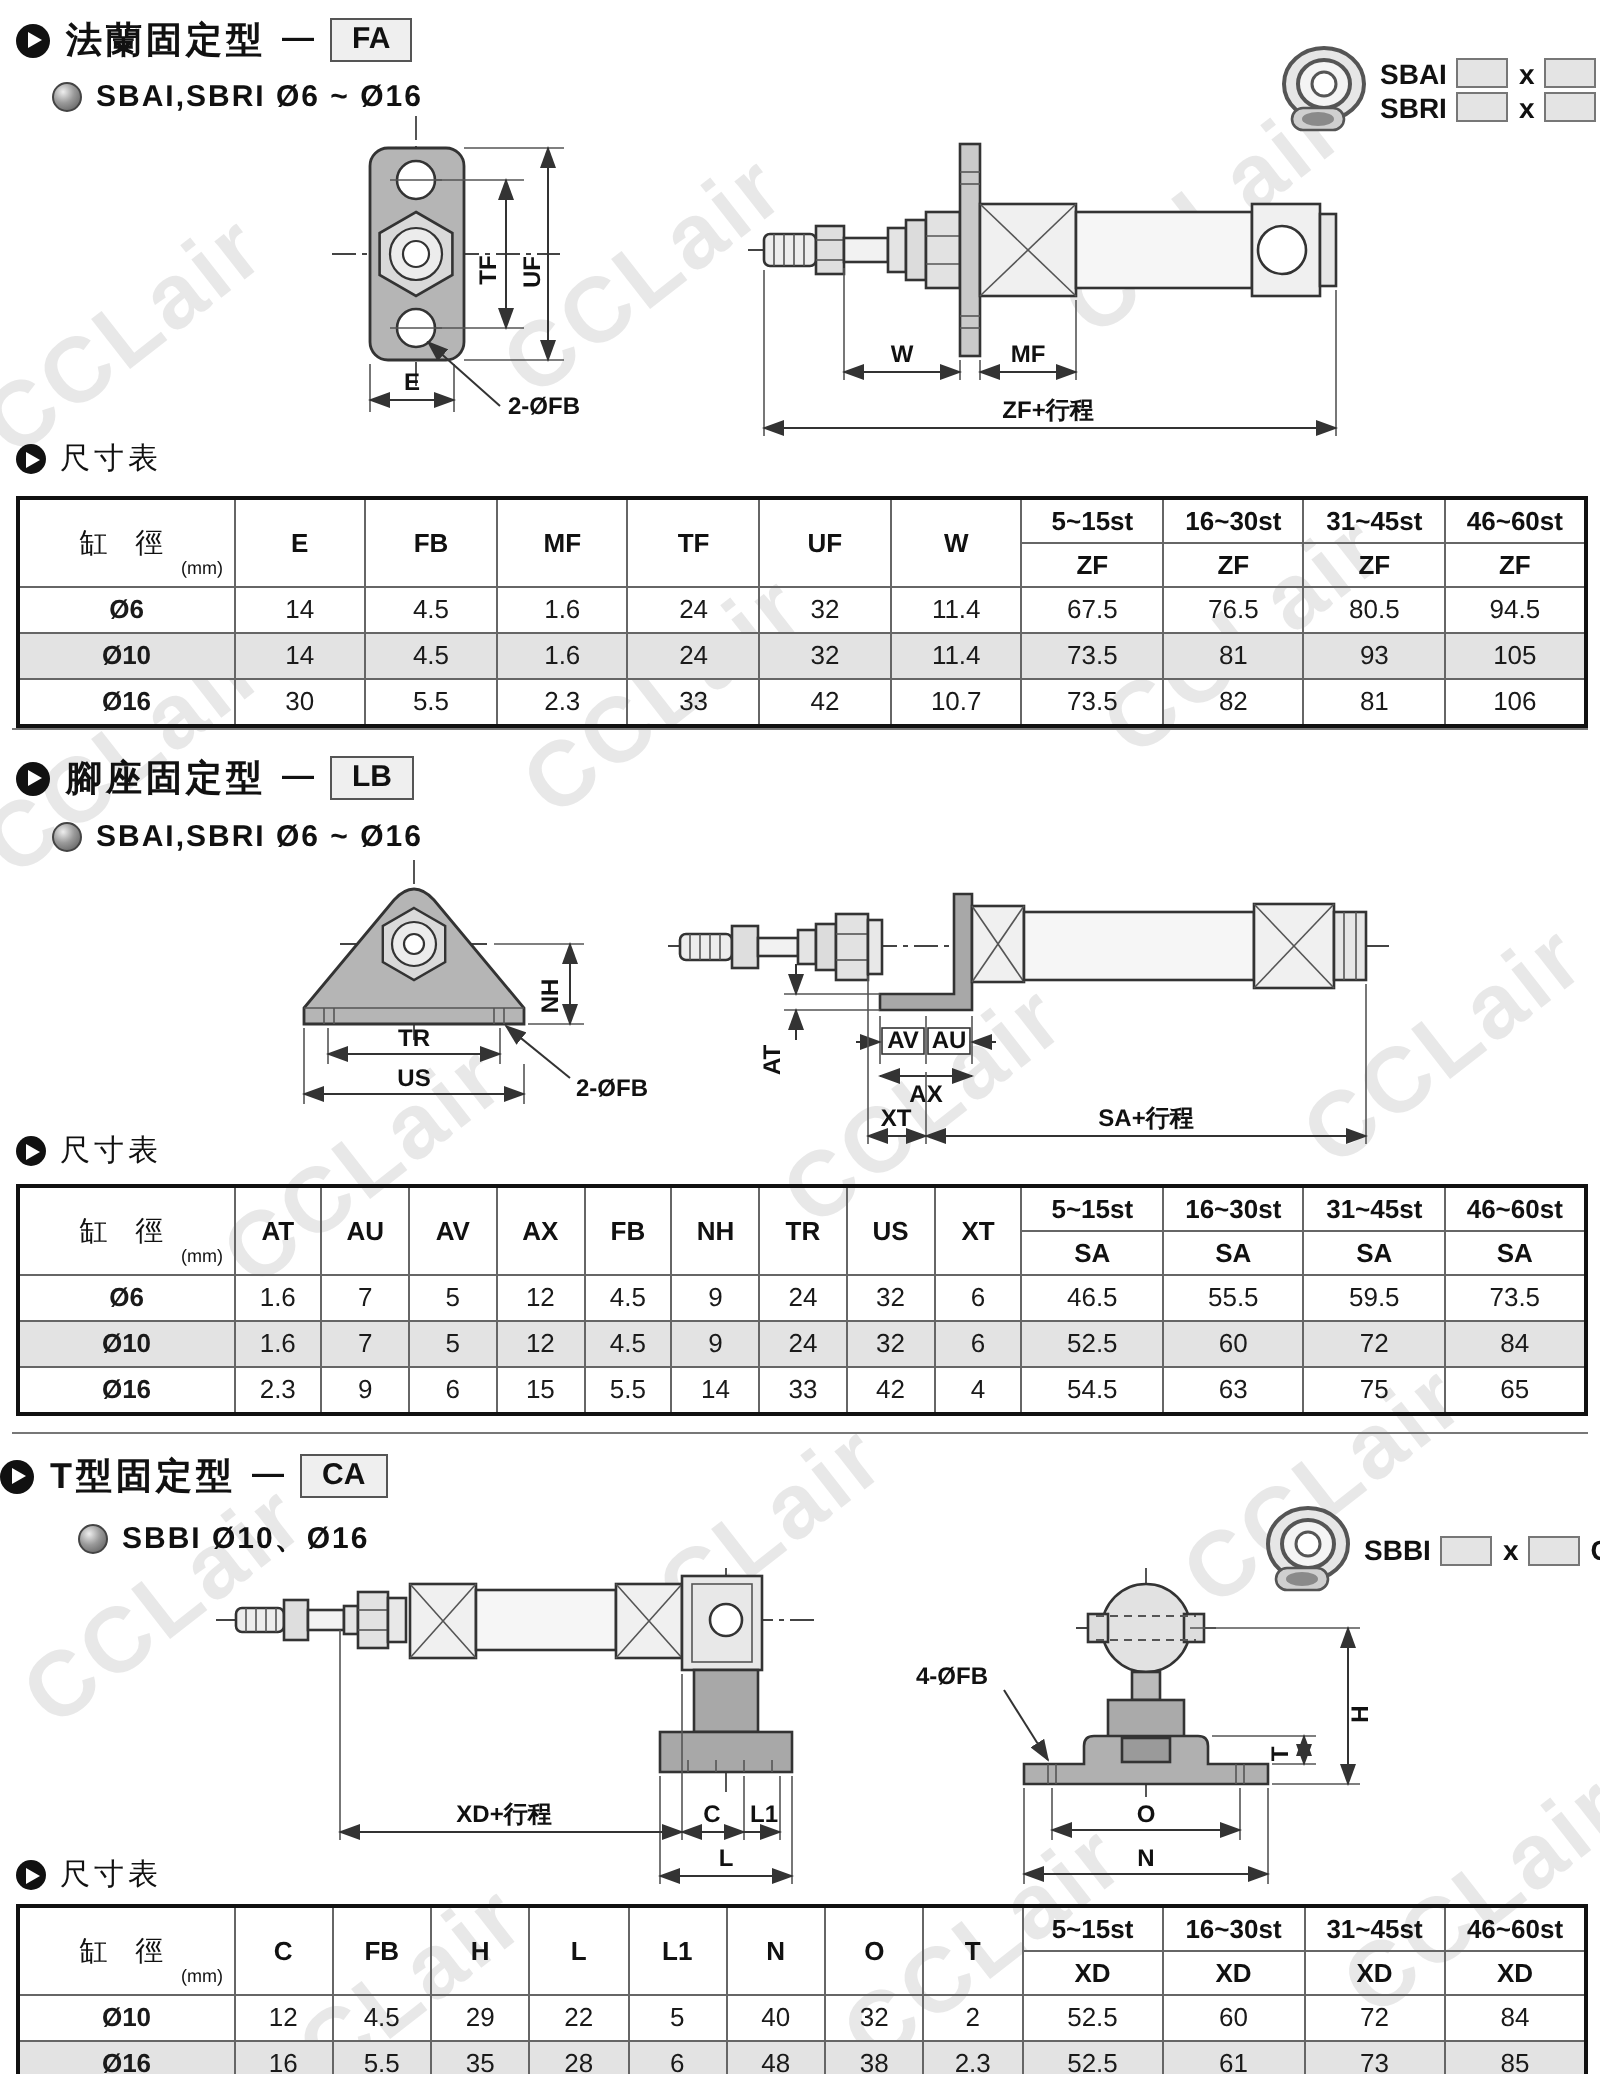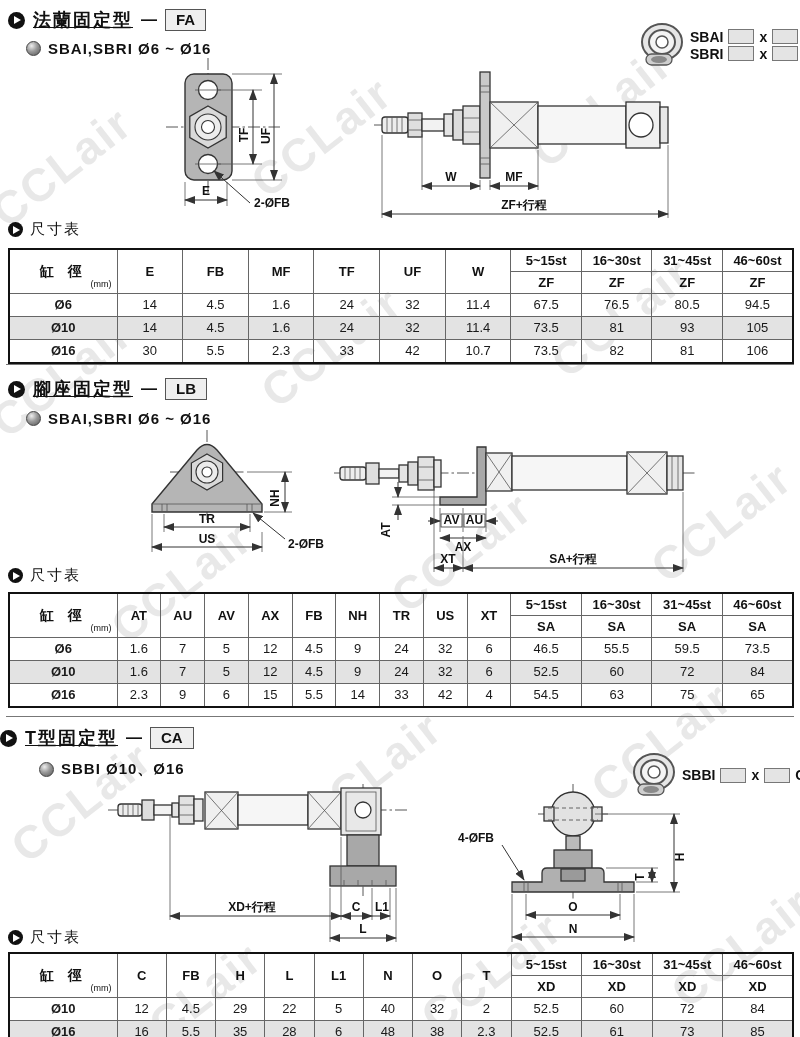--- a/index.html
+++ b/index.html
@@ -10,21 +10,21 @@
   .wm{position:absolute;font-size:46px;font-weight:bold;letter-spacing:2px;
       color:rgba(150,150,150,0.22);transform:rotate(-38deg);white-space:nowrap;}
   
   .sec-header{position:absolute;display:flex;align-items:center;gap:8px;z-index:2;}
   .play-bullet{width:17px;height:17px;border-radius:50%;background:#111;position:relative;
                display:inline-block;flex:0 0 auto;}
   .play-bullet::after{content:"";position:absolute;left:6px;top:4.5px;border-style:solid;
                border-width:4px 0 4px 7px;border-color:transparent transparent transparent #fff;}
   .play-bullet.small{width:15px;height:15px;}
   .play-bullet.small::after{left:5px;top:3.5px;}
-  .sec-title{font-size:18px;font-weight:bold;letter-spacing:2px;text-decoration:underline;}
+  .sec-title{font-size:18px;font-weight:bold;letter-spacing:2px;}
   .sec-dash{font-size:16px;font-weight:bold;}
   .code-box{border:1.5px solid #555;background:#efefef;font-weight:bold;font-size:15px;
             padding:1px 10px;line-height:18px;}
   .subline{position:absolute;display:flex;align-items:center;gap:7px;z-index:2;}
   .sphere-bullet{width:13px;height:13px;border-radius:50%;flex:0 0 auto;border:1px solid #444;
       background:radial-gradient(circle at 35% 30%, #eeeeee 0%, #9a9a9a 45%, #555 100%);}
   .subline .txt{font-size:15px;font-weight:bold;letter-spacing:1px;}
   .table-label-txt{font-size:15px;font-weight:normal;letter-spacing:2px;}
   
   .models{position:absolute;display:flex;align-items:center;gap:4px;z-index:2;margin-top:20px;}
@@ -38,21 +38,21 @@
   .dim-table-wrap{position:absolute;left:8px;z-index:1;}
   table.dim-table{border-collapse:collapse;table-layout:fixed;background:transparent;
                   border:2.5px solid #111;}
   .dim-table th,.dim-table td{border:1px solid #666;text-align:center;font-size:13px;
       padding:0;height:22px;line-height:14px;background:transparent;}
   .dim-table thead th{font-weight:bold;height:21px;}
   .dim-table td{font-weight:normal;color:#1a1a1a;}
   .dim-table td.bore-cell{font-weight:bold;}
   .dim-table tr.shaded td{background:#e3e3e3;}
   th.bore-th{position:relative;}
-  .bore-main{font-size:14px;font-weight:bold;letter-spacing:5px;text-align:center;}
+  .bore-main{font-size:14px;font-weight:normal;letter-spacing:5px;text-align:center;}
   .bore-unit{font-size:9px;font-weight:normal;position:absolute;right:5px;bottom:2px;letter-spacing:0;}
   
   .drawing{position:absolute;z-index:1;}
   .cl{stroke:#444;stroke-width:0.9;stroke-dasharray:12 3 2.5 3;fill:none;}
   .ext{stroke:#555;stroke-width:0.8;fill:none;}
   .dim{stroke:#333;stroke-width:1;fill:none;}
   .pt{stroke:#333;stroke-width:1.3;}
   .thin{stroke:#555;stroke-width:0.8;}
   .dlabel{font-family:"Liberation Sans",sans-serif;font-size:12px;font-weight:bold;fill:#111;
           text-anchor:middle;}

